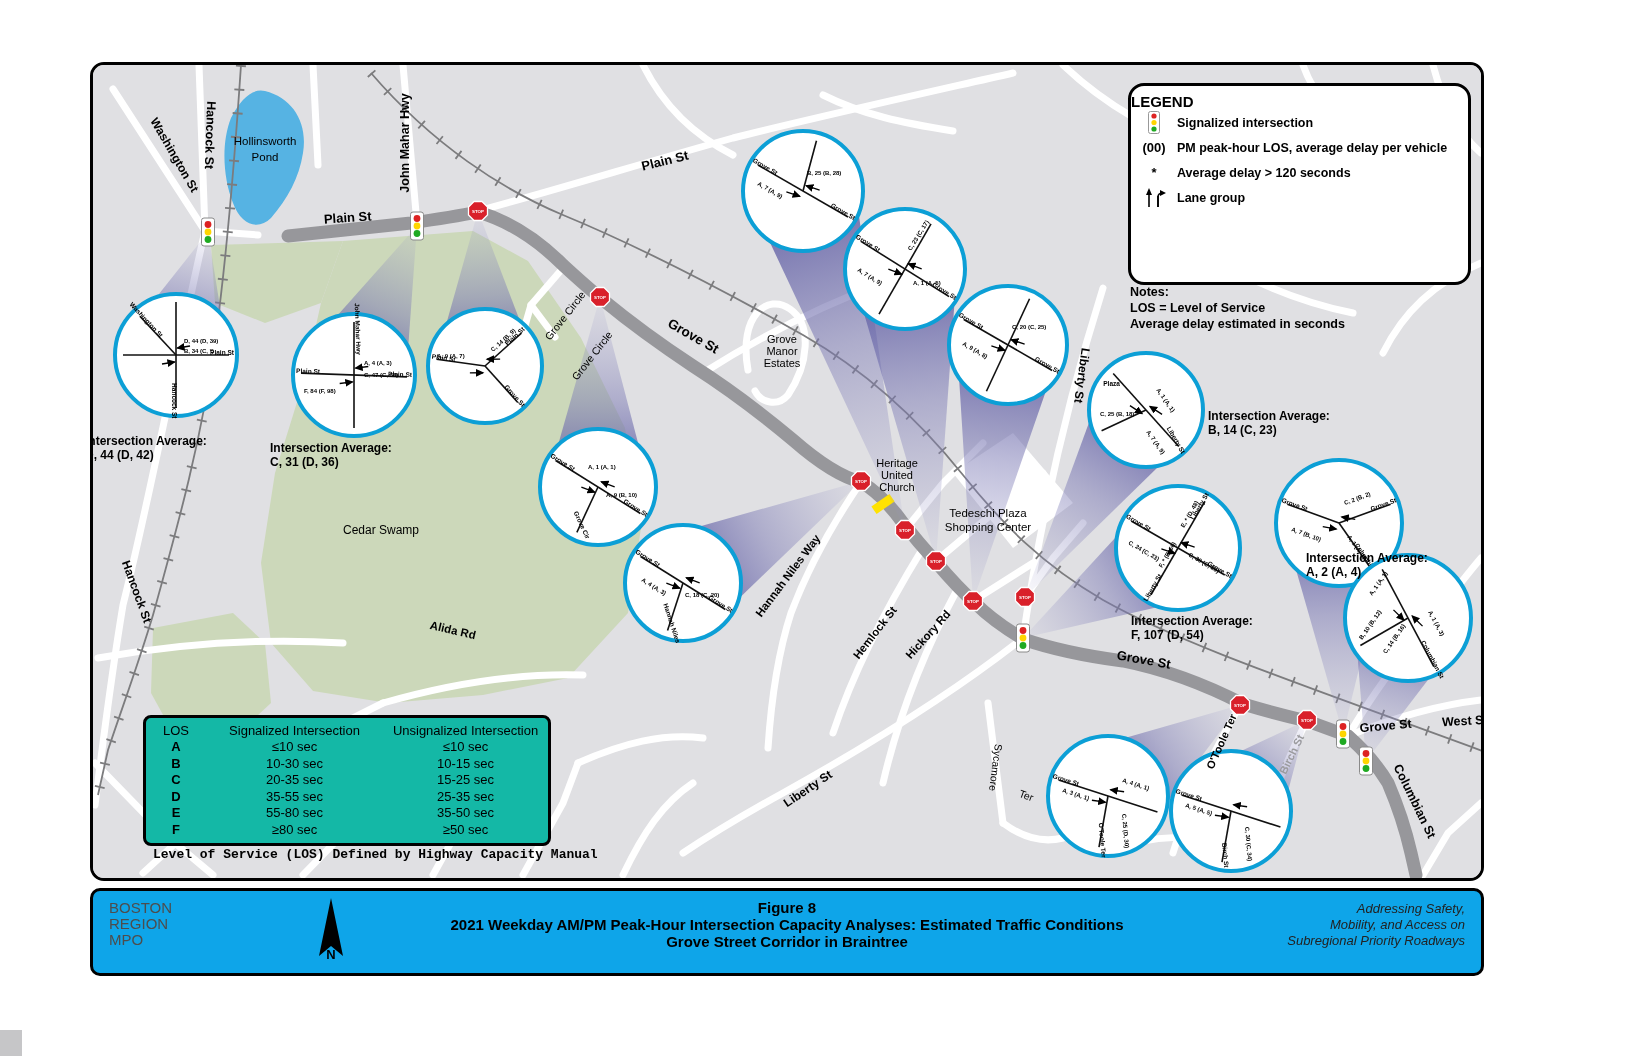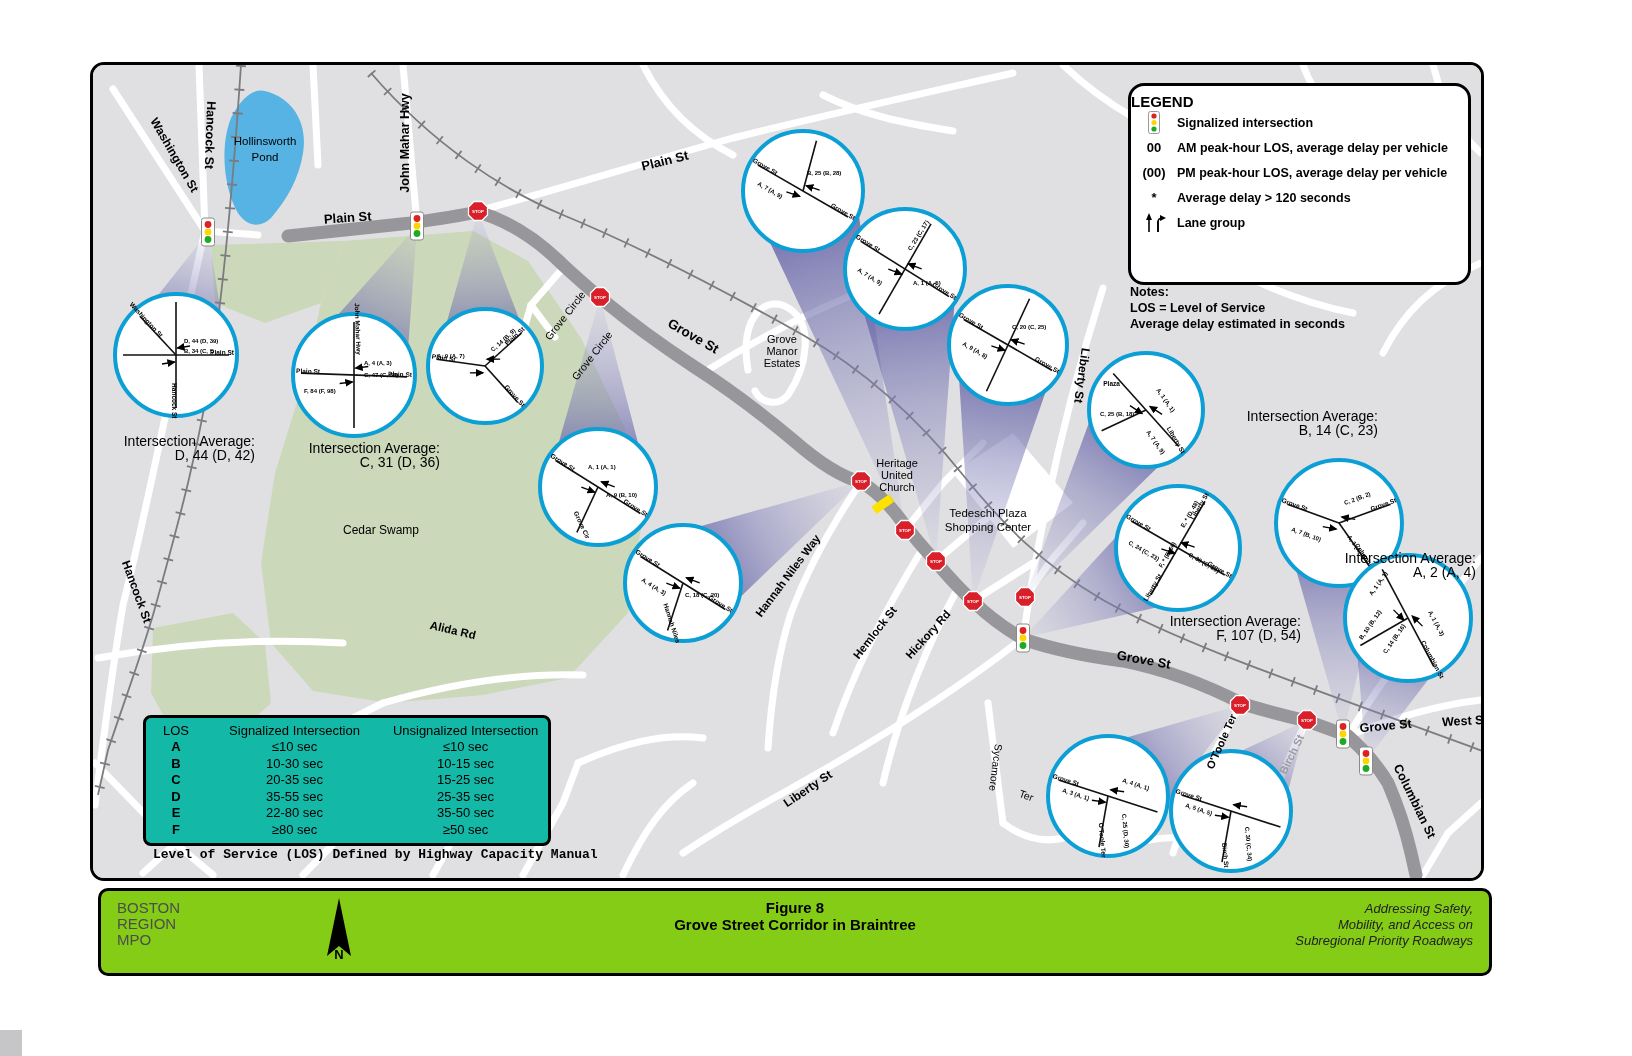--- a/index.html
+++ b/index.html
@@ -20,25 +20,25 @@
   #legend-notes{left:1037px;top:219px;width:320px;z-index:6;font-weight:bold;font-size:12.5px;line-height:16px;}
   
   #los-box{left:50px;top:650px;width:402px;background:#14b8a6;border:3px solid #000;border-radius:8px;
            z-index:6;padding:4px 0 5px 0;}
   #los-box table{border-collapse:collapse;width:100%;font-size:13px;}
   #los-box th{font-weight:normal;font-size:13px;padding:1px 2px;}
   #los-box td{text-align:center;padding:0 2px;line-height:16.5px;}
   #los-box td.los-letter{font-weight:bold;}
   #los-caption{left:60px;top:782px;width:480px;font-weight:bold;font-size:13px;z-index:6;font-family:Liberation Mono, monospace;}
   
-  .avg-label{position:absolute;width:170px;text-align:right;font-weight:normal;font-size:14px;
+  .avg-label{position:absolute;width:170px;text-align:left;font-weight:bold;font-size:12px;
              line-height:14px;z-index:6;}
   
-  #footer{position:absolute;left:98px;top:888px;width:1388px;height:82px;border:3px solid #000;
-          border-radius:10px;background:#84cc16;}
+  #footer{position:absolute;left:90px;top:888px;width:1388px;height:82px;border:3px solid #000;
+          border-radius:10px;background:#0ea5e9;}
   #footer-org{position:absolute;left:16px;top:9px;font-size:15px;line-height:16px;color:#4d4d4d;}
   #north{position:absolute;left:222px;top:5px;}
   #footer-title{position:absolute;left:0;top:8px;width:100%;text-align:center;font-weight:bold;
                 font-size:15px;line-height:17px;}
   #footer-tagline{position:absolute;right:16px;top:10px;text-align:right;font-style:italic;
                   font-size:13px;line-height:16px;color:#222;margin-left:35px;}
   #corner-artifact{position:absolute;left:0;top:1030px;width:22px;height:26px;background:#c6c6c8;}
 </style>
 </head>
 <body>
@@ -497,24 +497,20 @@
           <svg width="12" height="23">
               <rect x="0.5" y="0.5" width="11" height="22" rx="2" fill="#fff" stroke="#999"></rect>
             <circle cx="6" cy="5" r="2.6" fill="#dd2222"></circle>
               <circle cx="6" cy="11.5" r="2.6" fill="#ffd500"></circle>
               <circle cx="6" cy="18" r="2.6" fill="#1faa22"></circle>
             </svg>
         </span>
         <span class="lg-label">Signalized intersection</span>
       </div>
       <div class="lg-row">
-        <span class="lg-icon lg-sym">00</span>
-        <span class="lg-label">AM peak-hour LOS, average delay per vehicle</span>
-      </div>
-      <div class="lg-row">
         <span class="lg-icon lg-sym">(00)</span>
         <span class="lg-label">PM peak-hour LOS, average delay per vehicle</span>
       </div>
       <div class="lg-row">
         <span class="lg-icon lg-sym">*</span>
         <span class="lg-label">Average delay &gt; 120 seconds</span>
       </div>
       <div class="lg-row">
         <span class="lg-icon">
           <svg width="26" height="22">
@@ -558,21 +554,21 @@
               <td>20-35 sec</td>
               <td>15-25 sec</td>
             </tr>
         <tr>
               <td class="los-letter">D</td>
               <td>35-55 sec</td>
               <td>25-35 sec</td>
             </tr>
         <tr>
               <td class="los-letter">E</td>
-              <td>22-80 sec</td>
+              <td>55-80 sec</td>
               <td>35-50 sec</td>
             </tr>
         <tr>
               <td class="los-letter">F</td>
               <td>≥80 sec</td>
               <td>≥50 sec</td>
             </tr>
       </tbody>
         </table>
     </div>
@@ -605,20 +601,21 @@
       <div>BOSTON</div>
       <div>REGION</div>
       <div>MPO</div>
     </div>
     <svg id="north" width="32" height="66">
       <polygon points="16,2 28,60 16,50 4,60" fill="#000"></polygon>
       <text x="16" y="63" text-anchor="middle" font-size="13" font-weight="bold" fill="#000" font-family="Liberation Sans, sans-serif">N</text>
     </svg>
     <div id="footer-title">
       <div>Figure 8</div>
+      <div>2021 Weekday AM/PM Peak-Hour Intersection Capacity Analyses: Estimated Traffic Conditions</div>
       <div>Grove Street Corridor in Braintree</div>
     </div>
     <div id="footer-tagline">
       <div>Addressing Safety,</div>
       <div>Mobility, and Access on</div>
       <div>Subregional Priority Roadways</div>
     </div>
   </div>
 
   <div id="corner-artifact"></div>

